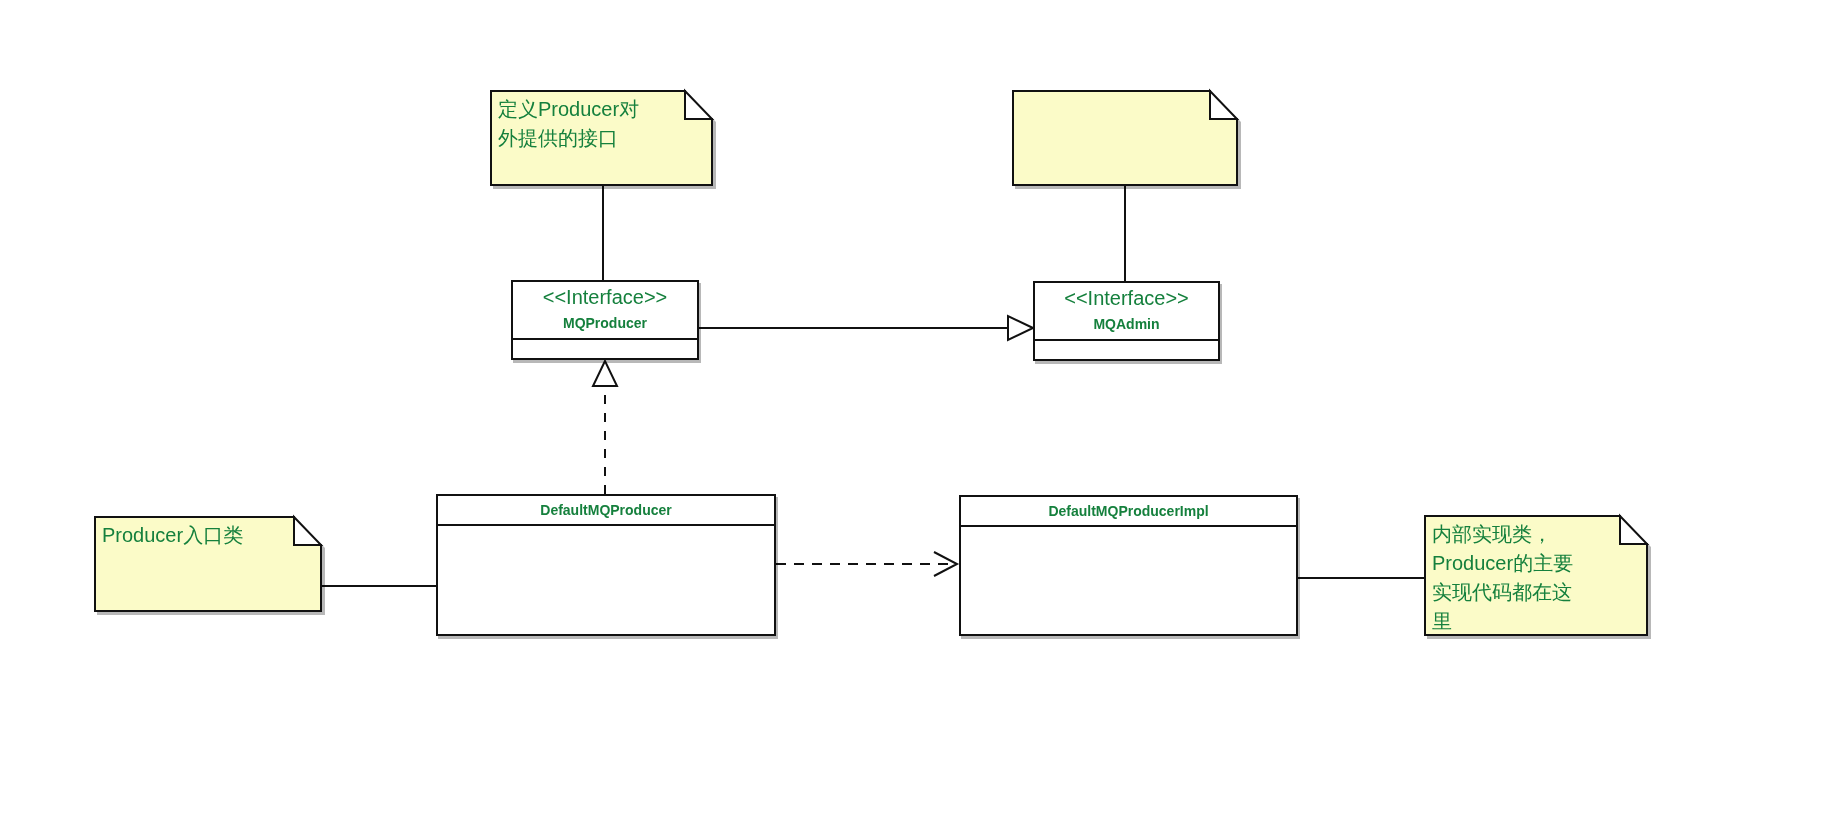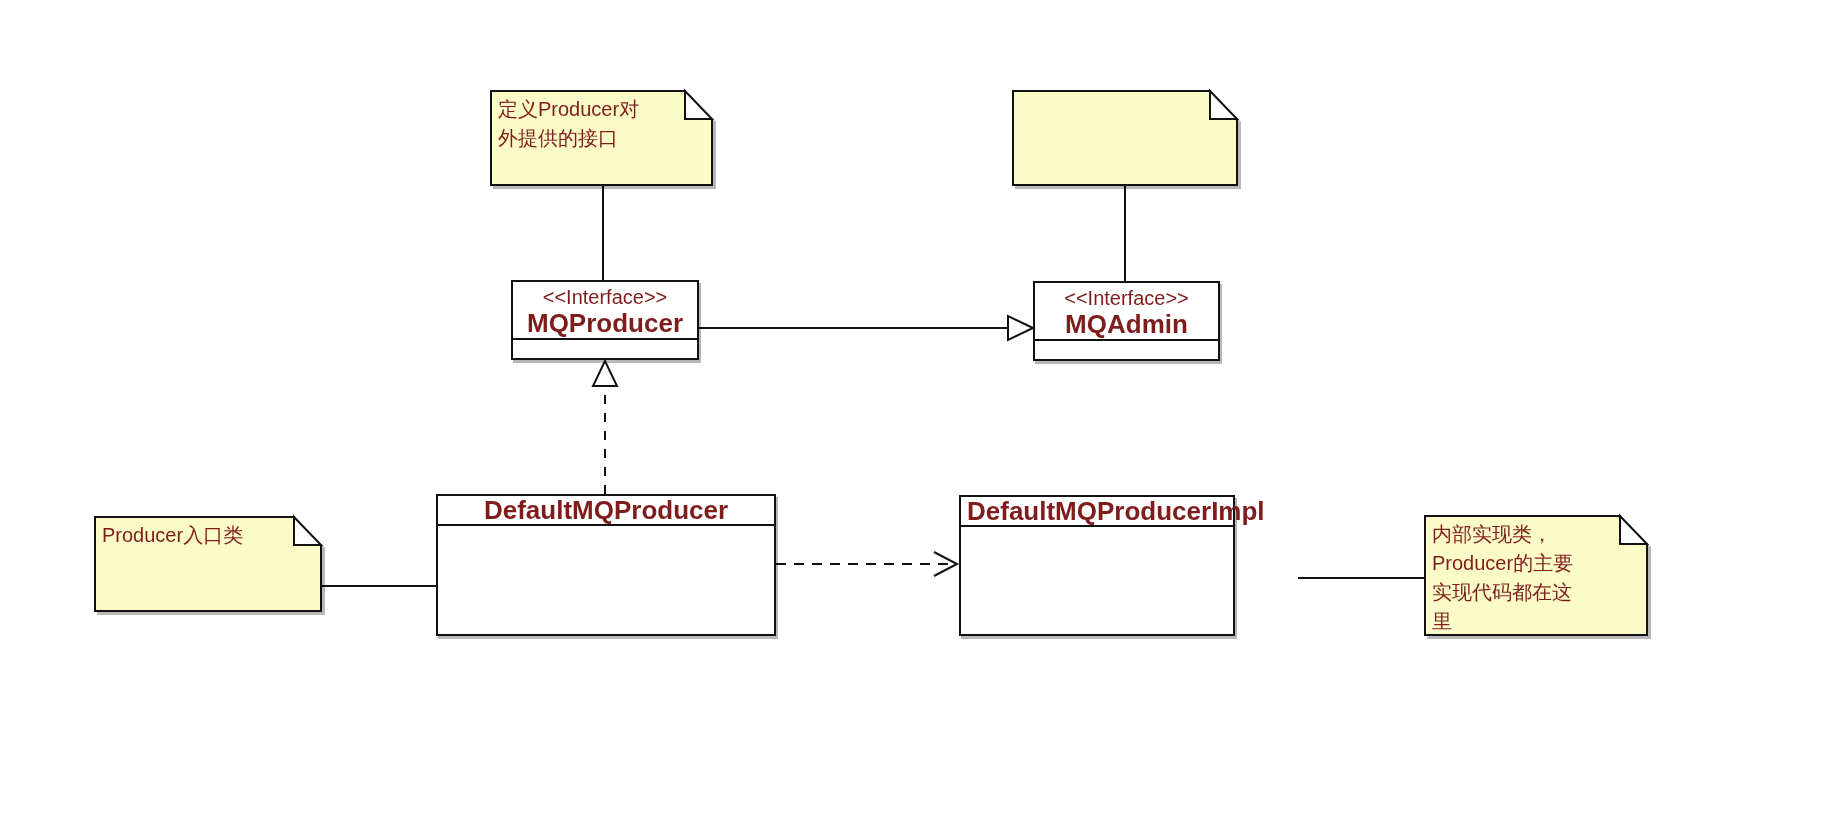--- a/index.html
+++ b/index.html
@@ -2,21 +2,21 @@
 <html><head>
 <meta charset="utf-8">
 <style>
   html, body { margin: 0; padding: 0; background: #ffffff; }
   .canvas {
     position: relative;
     width: 1834px;
     height: 824px;
     background: #ffffff;
     font-family: "Liberation Sans", "DejaVu Sans", sans-serif;
-    color: #7f1d1d;
+    color: #15803d;
     overflow: hidden;
   }
   .edges-svg {
     position: absolute;
     left: 0; top: 0;
     width: 1834px; height: 824px;
     pointer-events: none;
   }
   .edges-svg line, .edges-svg polyline, .edges-svg polygon { stroke: #111; }
 
@@ -36,21 +36,21 @@
     text-align: center;
     padding: 2px 6px;
   }
   .uml-box .stereotype {
     font-size: 20px;
     line-height: 26px;
     font-weight: 400;
     white-space: nowrap;
   }
   .uml-box .class-name {
-    font-size: 26px;
+    font-size: 14px;
     line-height: 26px;
     font-weight: 700;
     white-space: nowrap;
   }
   .uml-box .body-compartment { flex: 1 1 auto; background: #ffffff; }
 
   
   .uml-note { position: absolute; }
   .uml-note svg { position: absolute; left: 0; top: 0; overflow: visible; }
   .uml-note .note-shadow { fill: rgba(0,0,0,0.28); stroke: none; }
@@ -124,21 +124,21 @@
     <div class="body-compartment"></div>
   </div>
 
   <div class="uml-box" style="left:436px; top:494px; width:340px; height:142px;">
     <div class="head" style="padding:1px 6px;">
       <div class="class-name">DefaultMQProducer</div>
     </div>
     <div class="body-compartment"></div>
   </div>
 
-  <div class="uml-box" style="left:959px; top:495px; width:276px; height:141px;justify-content:center;">
+  <div class="uml-box" style="left:959px; top:495px; width:339px; height:141px;justify-content:center;">
     <div class="head" style="padding:1px 6px;">
       <div class="class-name">DefaultMQProducerImpl</div>
     </div>
     <div class="body-compartment"></div>
   </div>
 
   <div class="uml-note" style="left:94px; top:516px; width:228px; height:76px;">
     <svg width="232" height="100" xmlns="http://www.w3.org/2000/svg">
       <path class="note-shadow" d="M3,4 L203,4 L231,32 L231,99 L3,99 Z"></path>
       <path class="note-body" d="M1,1 L200,1 L200,29 L227,29 L227,95 L1,95 Z"></path>

